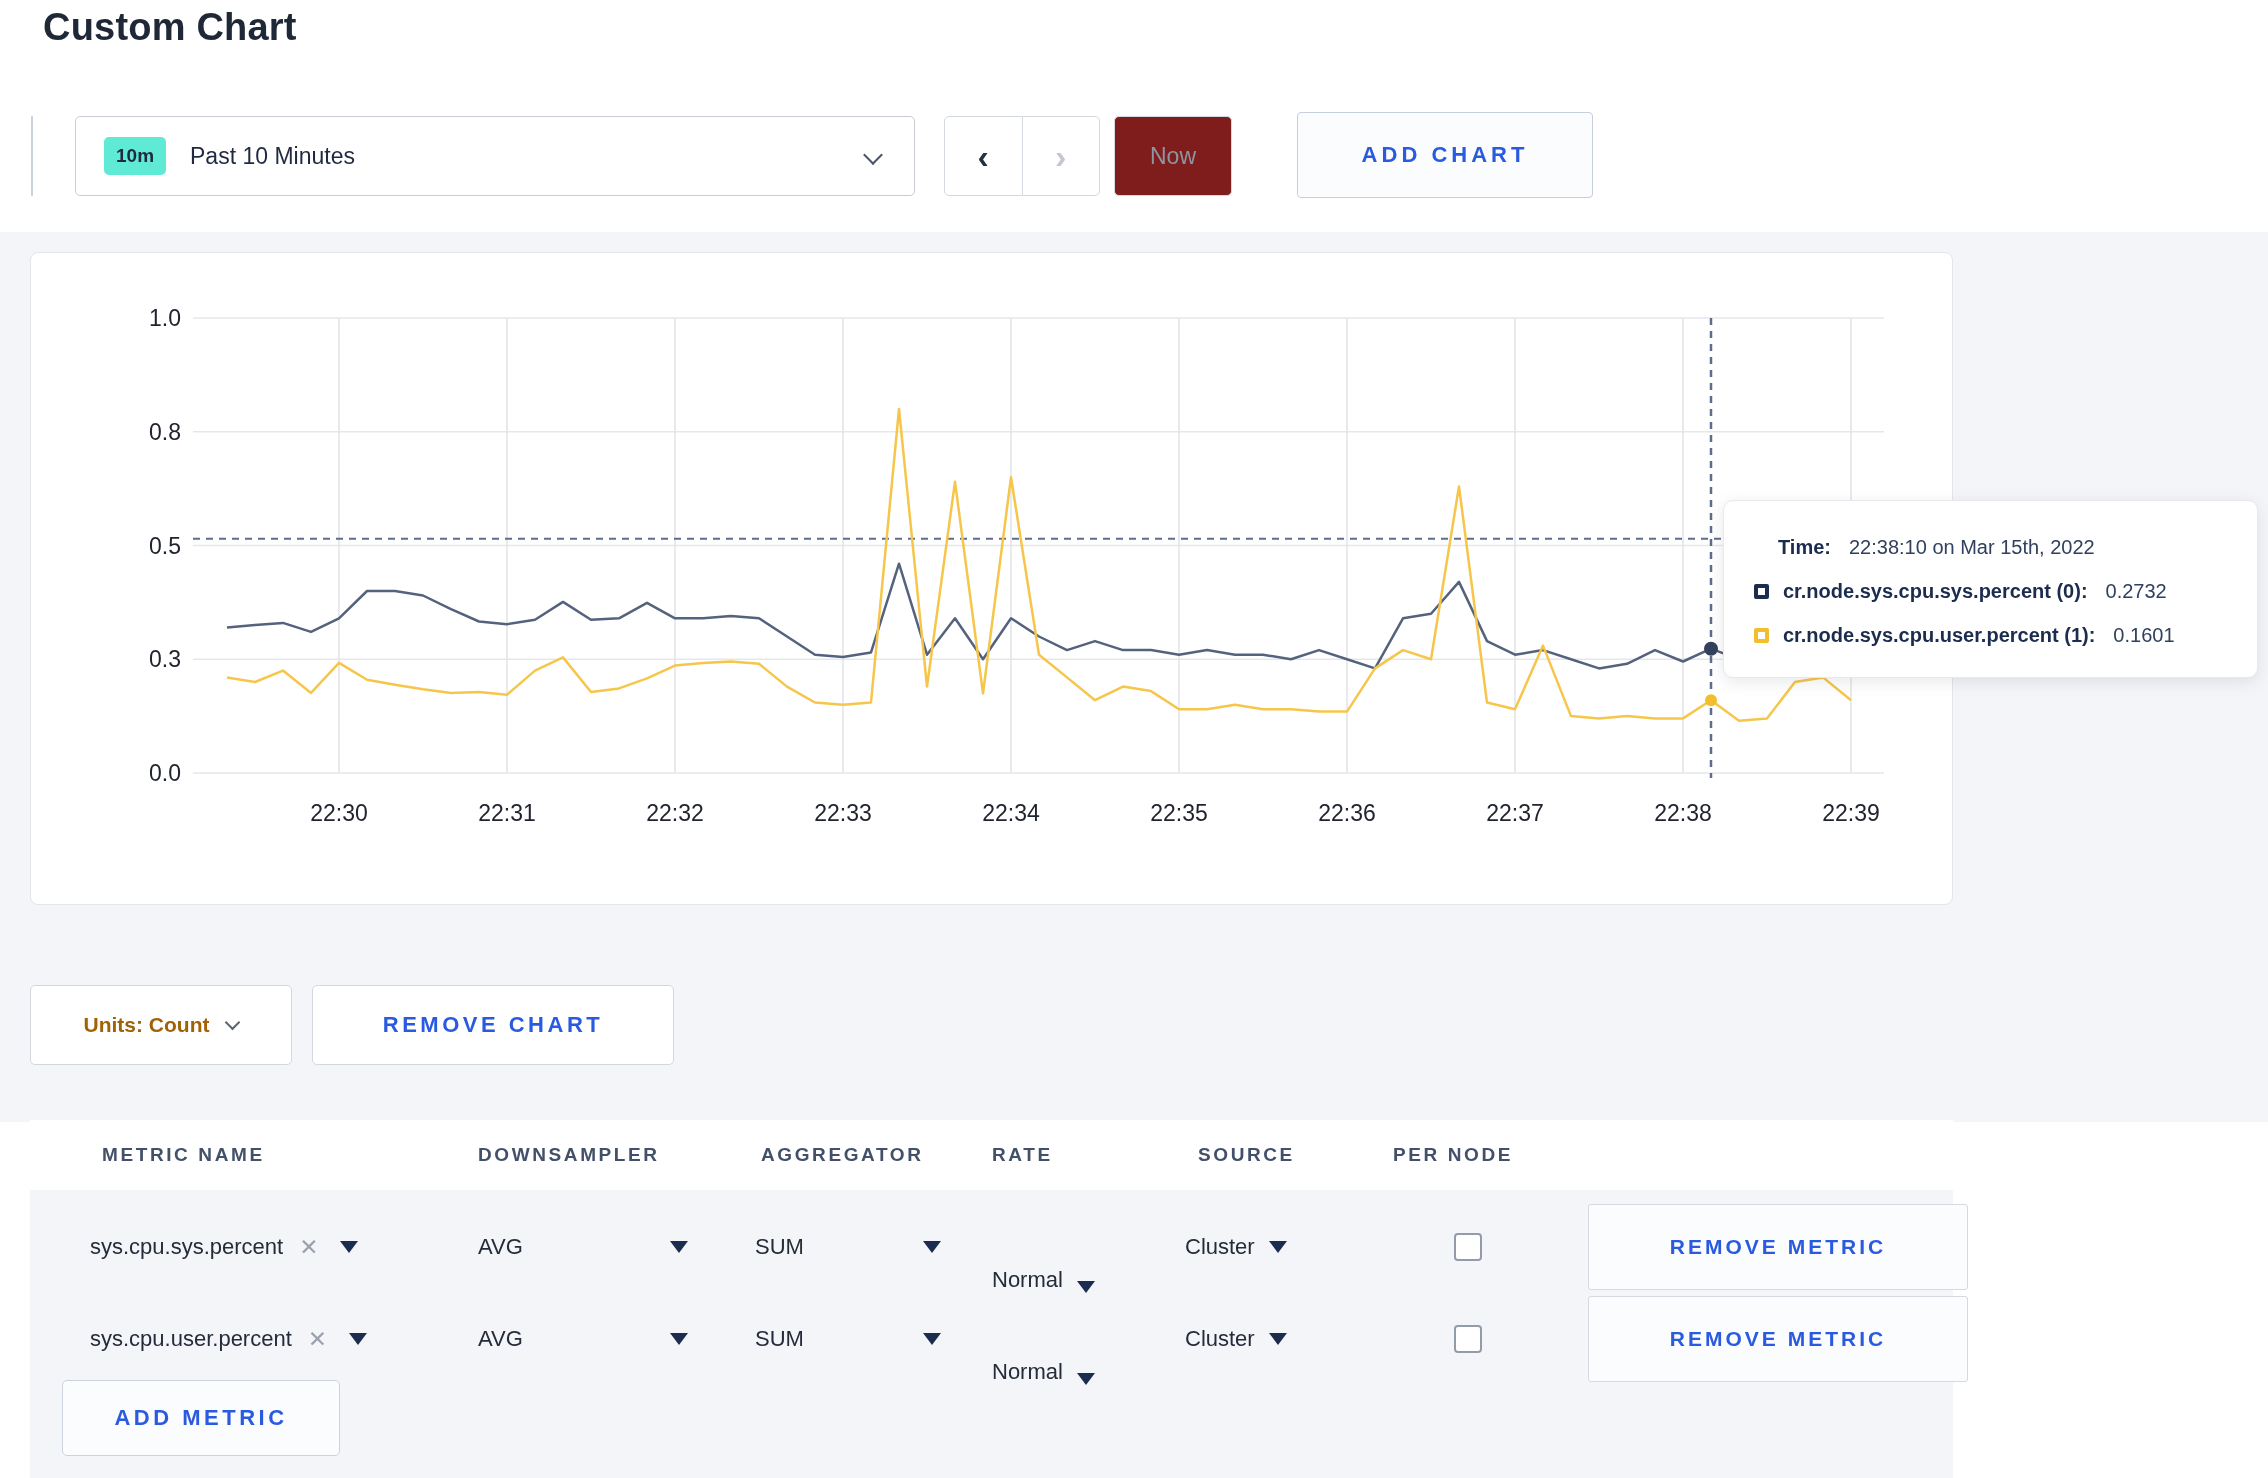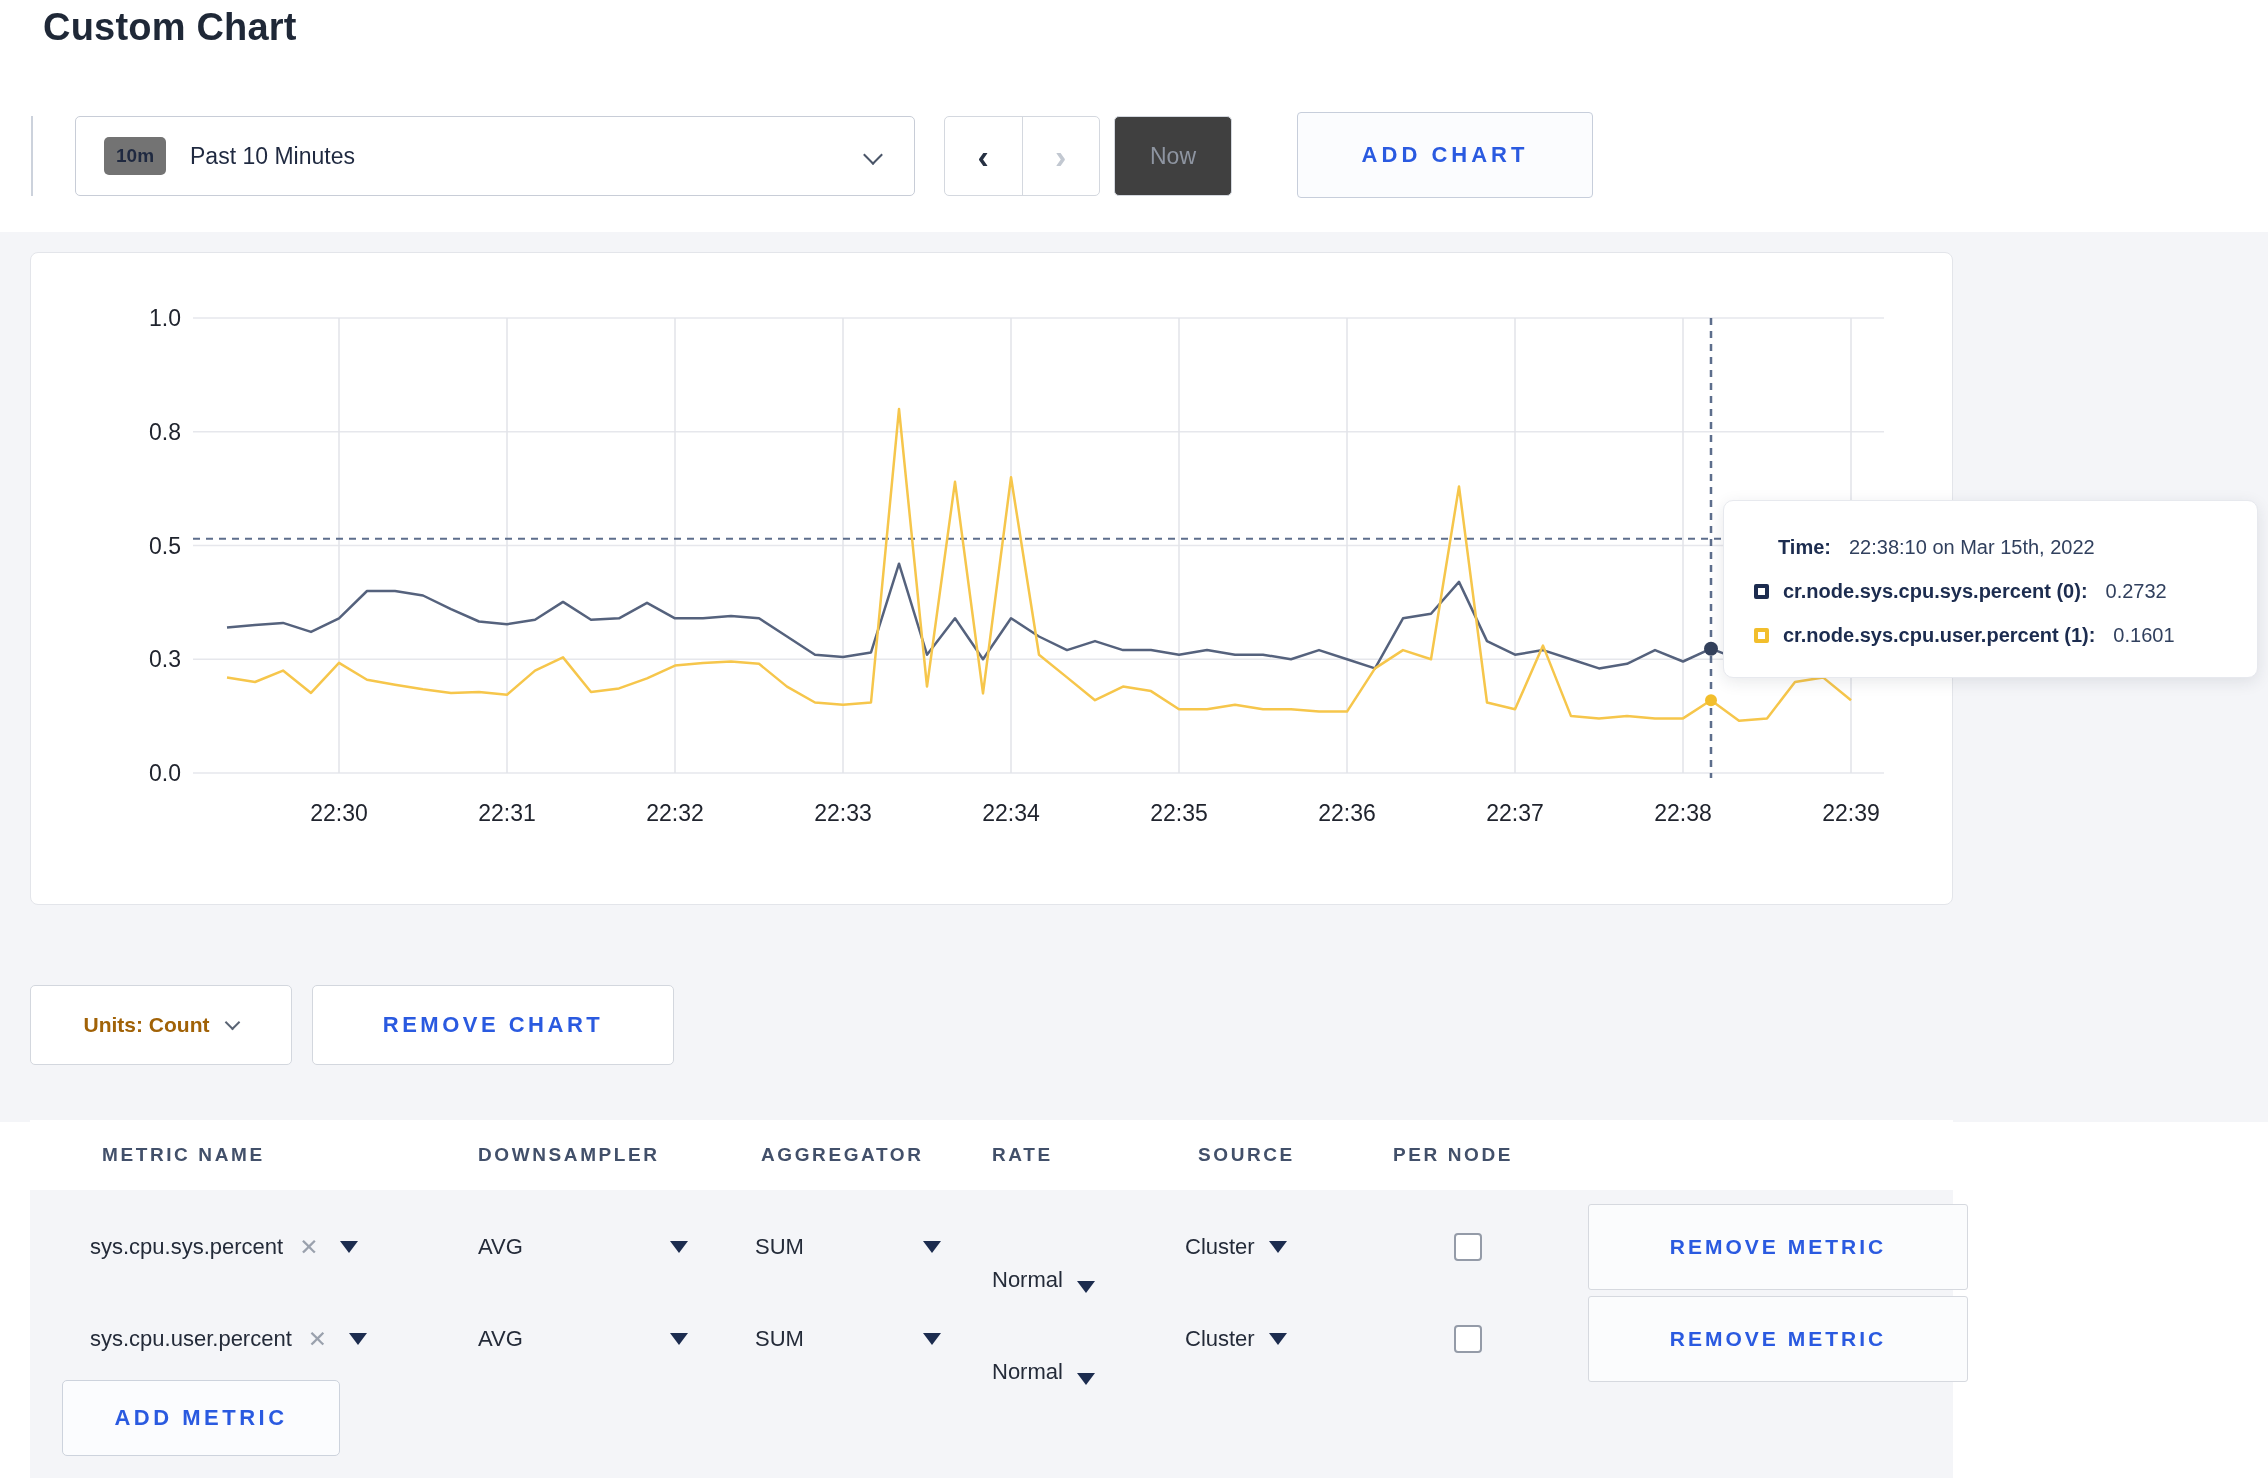--- a/index.html
+++ b/index.html
@@ -15,41 +15,41 @@
   }
   .toolbar-divider {
     position:absolute; left:31px; top:116px; width:2px; height:80px; background:#ccd2dc;
   }
   .time-select {
     position:absolute; left:75px; top:116px; width:840px; height:80px;
     background:#fff; border:1.5px solid #c8cdd7; border-radius:5px;
     display:flex; align-items:center; cursor:pointer;
   }
   .time-badge {
-    margin-left:28px; background:#737373; border-radius:5px;
+    margin-left:28px; background:#5eead4; border-radius:5px;
     padding:8px 12px; font-size:19px; font-weight:700; color:#1f2940;
   }
   .time-label { margin-left:24px; font-size:23px; font-weight:500; color:#1f2940; }
   .chev-down {
     position:absolute; right:34px; top:31px; width:14px; height:14px;
     border-right:2.5px solid #4a5568; border-bottom:2.5px solid #4a5568;
     transform:rotate(45deg);
   }
   .arrow-group {
     position:absolute; left:944px; top:116px; width:156px; height:80px;
     border:1.5px solid #d4d8df; border-radius:5px; background:#fff; display:flex;
   }
   .arrow-btn { flex:1; display:flex; align-items:center; justify-content:center; cursor:pointer; }
   .arrow-btn:first-child { border-right:1.5px solid #d4d8df; }
   .arrow-glyph { font-size:34px; font-weight:700; line-height:1; }
   .arrow-prev .arrow-glyph { color:#273143; }
   .arrow-next .arrow-glyph { color:#c2c8d1; }
   .now-btn {
     position:absolute; left:1114px; top:116px; width:118px; height:80px;
-    border:1.5px solid #d4d8df; border-radius:5px; background:#404040;
+    border:1.5px solid #d4d8df; border-radius:5px; background:#7f1d1d;
     display:flex; align-items:center; justify-content:center;
     font-size:23px; color:#8e95a1; cursor:pointer;text-align:right;
   }
   .add-chart-btn {
     position:absolute; left:1297px; top:112px; width:296px; height:86px;
     border:1.5px solid #c7cedb; border-radius:4px; background:#fbfcfe;
     display:flex; align-items:center; justify-content:center;
     font-size:22px; font-weight:600; letter-spacing:4px; color:#2a5ae0; cursor:pointer;
   }
   

